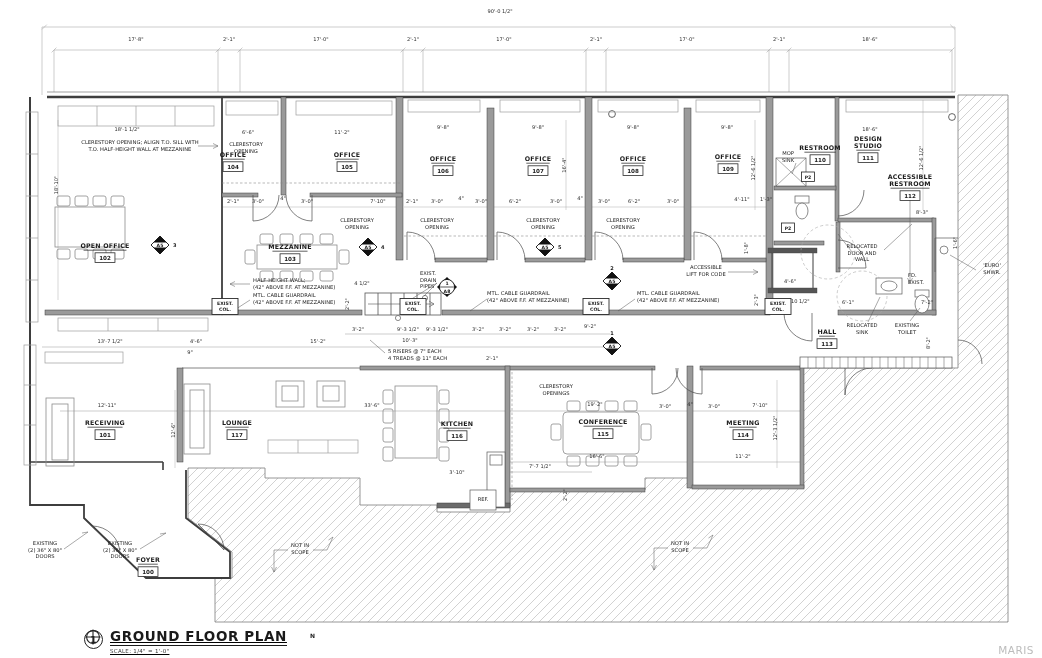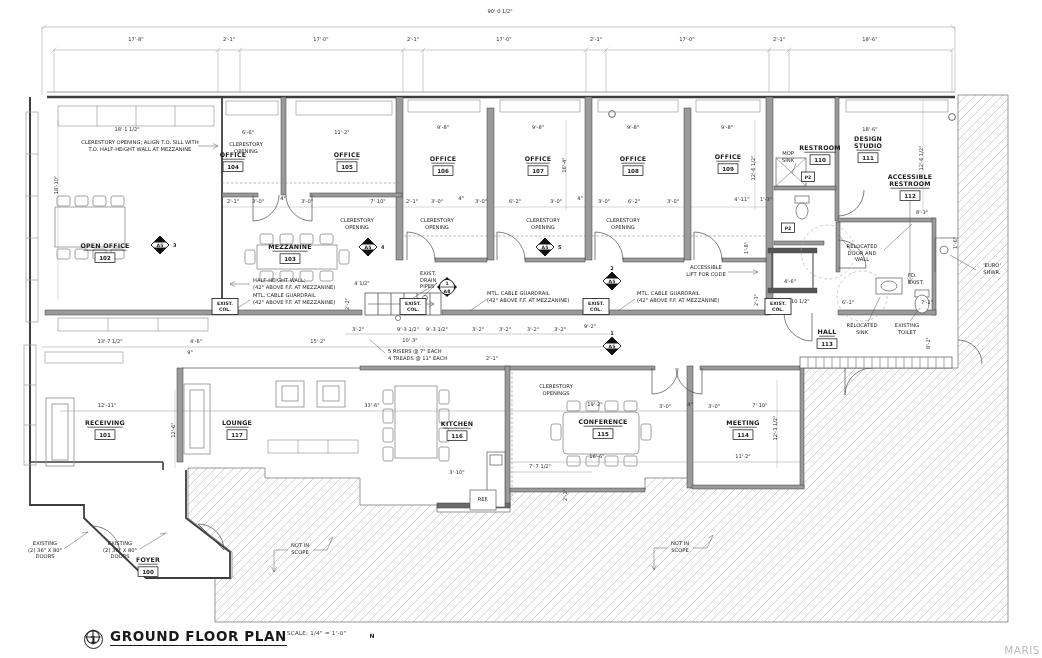--- a/index.html
+++ b/index.html
@@ -9,27 +9,27 @@
   svg text{fill:#1c1c1c;}
   .room-name{font-size:6.3px;font-weight:bold;letter-spacing:.2px;}
   .room-num{font-size:5.6px;font-weight:bold;}
   .dim{font-size:5.1px;fill:#2e2e2e;}
   .ann{font-size:5.2px;fill:#222;}
   .mk{font-size:4.6px;font-weight:bold;}
   .mknum{font-size:5px;font-weight:bold;}
   .titleblock{position:absolute;left:84px;top:628px;display:flex;align-items:flex-start;gap:7px;}
   .detail-bubble{width:17px;height:17px;border:1.2px solid #222;border-radius:50%;
     display:flex;align-items:center;justify-content:center;font-size:9px;font-weight:bold;color:#222;margin-top:2px;}
-  .tt{display:flex;flex-direction:row;}
+  .tt{display:flex;flex-direction:column;text-decoration:underline;}
   .tt h1{margin:0;font-size:13.5px;font-weight:bold;color:#1a1a1a;letter-spacing:.6px;
      border-bottom:1.6px solid #1a1a1a;padding-bottom:1px;}
   .tt .scale{font-size:5.5px;color:#333;margin-top:1.5px;letter-spacing:.3px;}
   .north{display:flex;align-items:center;gap:2px;margin-left:16px;margin-top:4px;}
   .north .nlab{font-size:6px;font-weight:bold;color:#222;}
-  .watermark{position:absolute;right:2px;bottom:2px;font-size:10.5px;color:#bcbcbc;letter-spacing:.5px;}
+  .watermark{position:absolute;right:8px;bottom:2px;font-size:10.5px;color:#bcbcbc;letter-spacing:.5px;}
 </style>
 </head>
 <body>
 
 <div class="sheet">
   <svg id="plan-svg" width="1042" height="658" viewBox="0 0 1042 658">
     <defs>
       <pattern id="hatch" patternUnits="userSpaceOnUse" width="9" height="9">
         <path d="M-1 10 L10 -1" stroke="#bfbfbf" stroke-width="0.7" fill="none"></path>
       </pattern>

